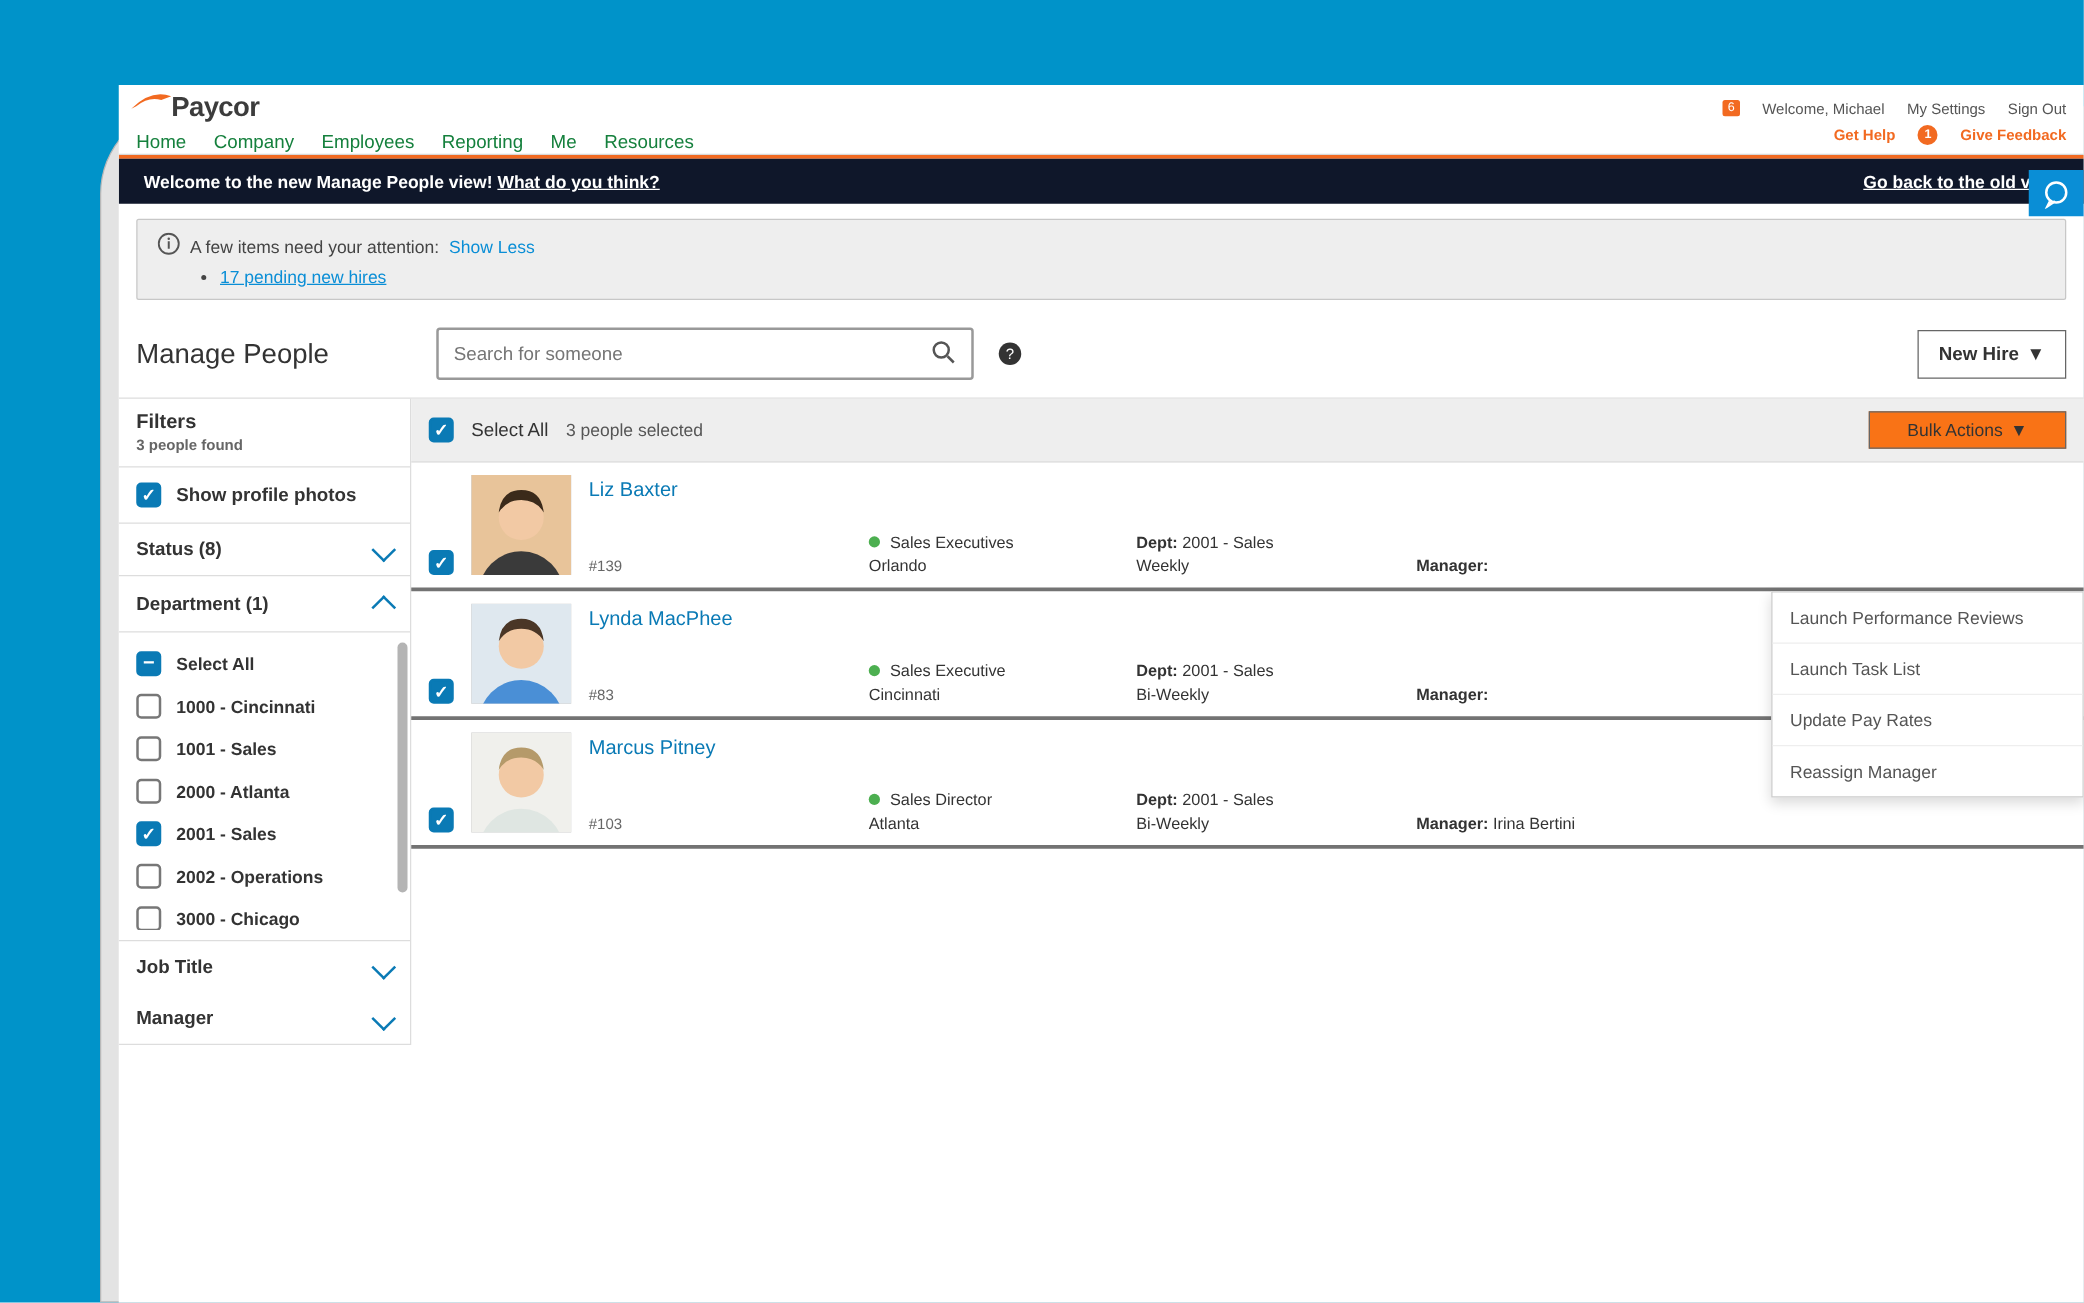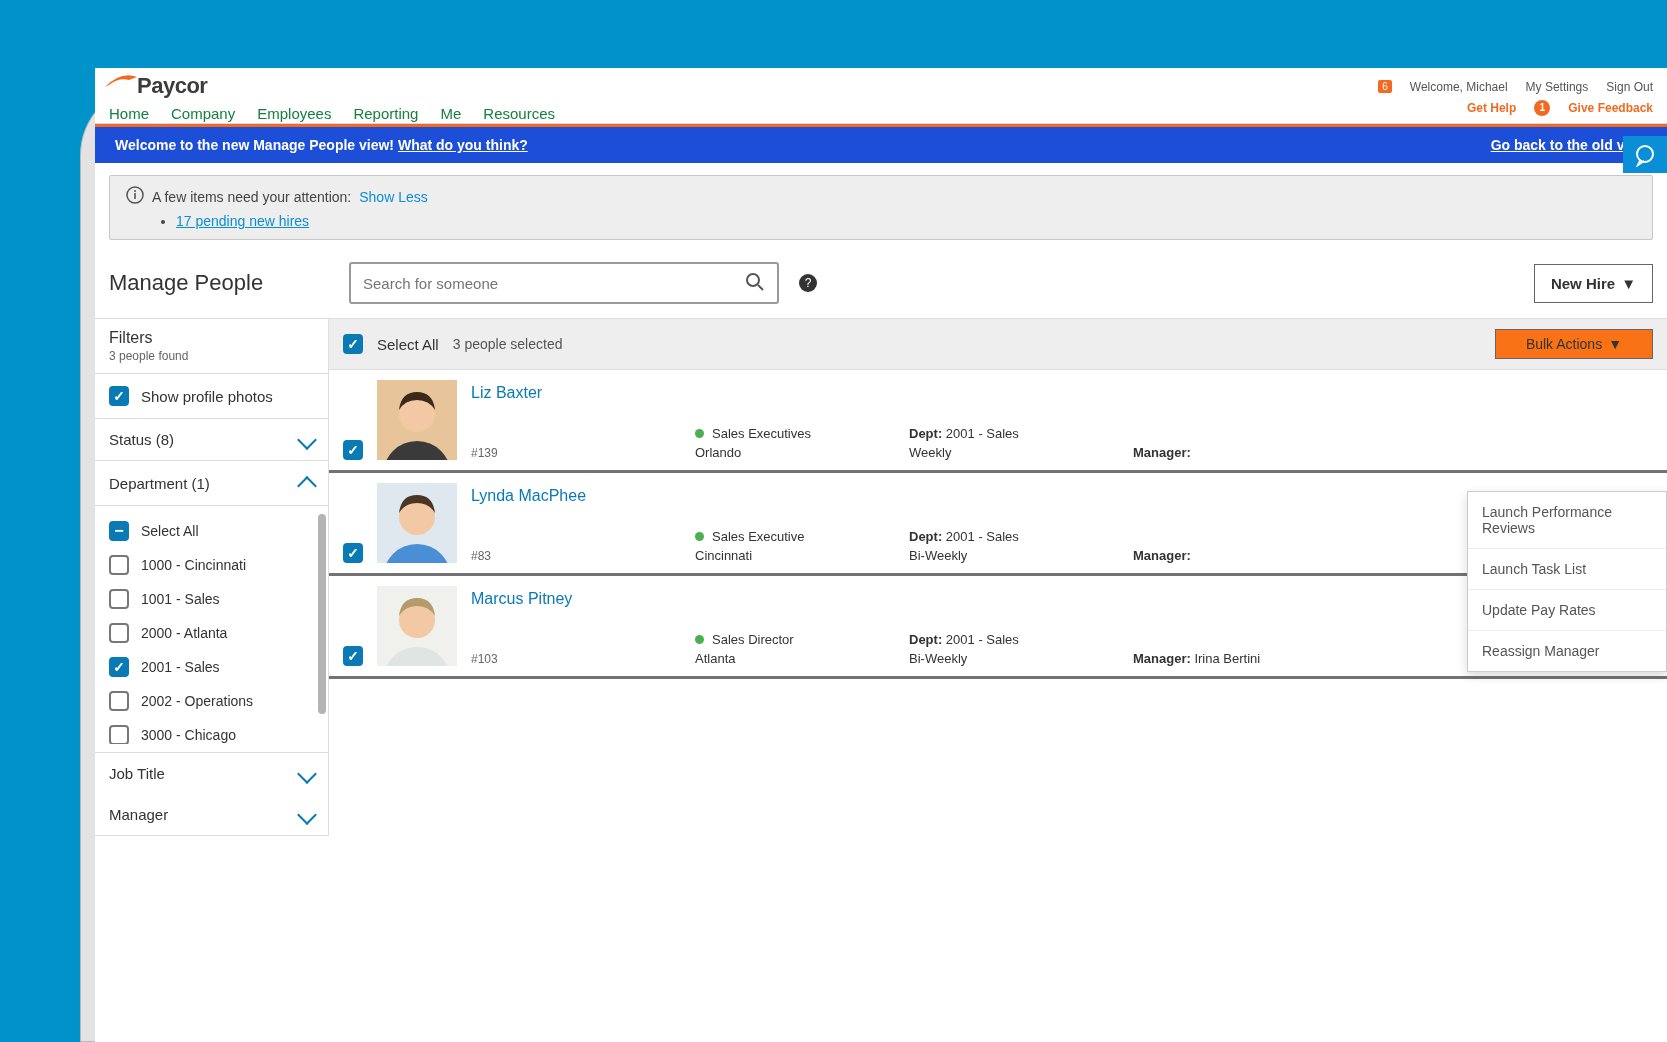--- a/index.html
+++ b/index.html
@@ -95,21 +95,21 @@
   top: 68px;
   width: 44px; height: 37px;
   background: #0a8ed6;
   display: flex; align-items: center; justify-content: center;
 }
 .chat-btn svg { fill: none; stroke: #fff; stroke-width: 2; }
 
 .orange-strip { height: 3px; background: #f26a21; }
 
 .blue-banner {
-  background: #1d4ed8;
+  background: #0f172a;
   color: #fff;
   padding: 10px 20px;
   display: flex;
   justify-content: space-between;
   font-weight: 600;
   font-size: 14px;
 }
 .blue-banner a { color: #fff; text-decoration: underline; }
 
 .alert-box {
@@ -156,20 +156,21 @@
 }
 
 
 .main {
   display: flex;
   border-top: 1px solid #ddd;
 }
 .sidebar {
   width: 234px;
   border-right: 1px solid #ddd;
+  font-weight: bold;
 }
 .filter-head { padding: 10px 14px; border-bottom: 1px solid #ddd; }
 .filter-head .ttl { font-size: 16px; }
 .filter-head .sub { font-size: 12px; color: #666; margin-top: 2px; }
 
 .filter-row {
   padding: 12px 14px;
   border-bottom: 1px solid #ddd;
   display: flex;
   align-items: center;
@@ -230,22 +231,22 @@
 .list-head .sel-count { color: #555; }
 .bulk-btn {
   margin-left: auto;
   border: 1px solid #666; background: #f97316; padding: 6px 30px;
   font-weight: 400; font-size: 14px; display: flex; align-items: center; gap: 6px;
   cursor: pointer;
 }
 .dropdown {
   position: absolute;
   right: 0;
-  top: 423px;
-  width: 200px;
+  top: 405px;
+  width: 250px;
   background: #fff;
   border: 1px solid #ccc;
   box-shadow: 0 4px 10px rgba(0,0,0,0.15);
   z-index: 10;
 }
 .dropdown div {
   padding: 12px 14px;
   border-bottom: 1px solid #eee;
   color: #555;
   cursor: pointer;

